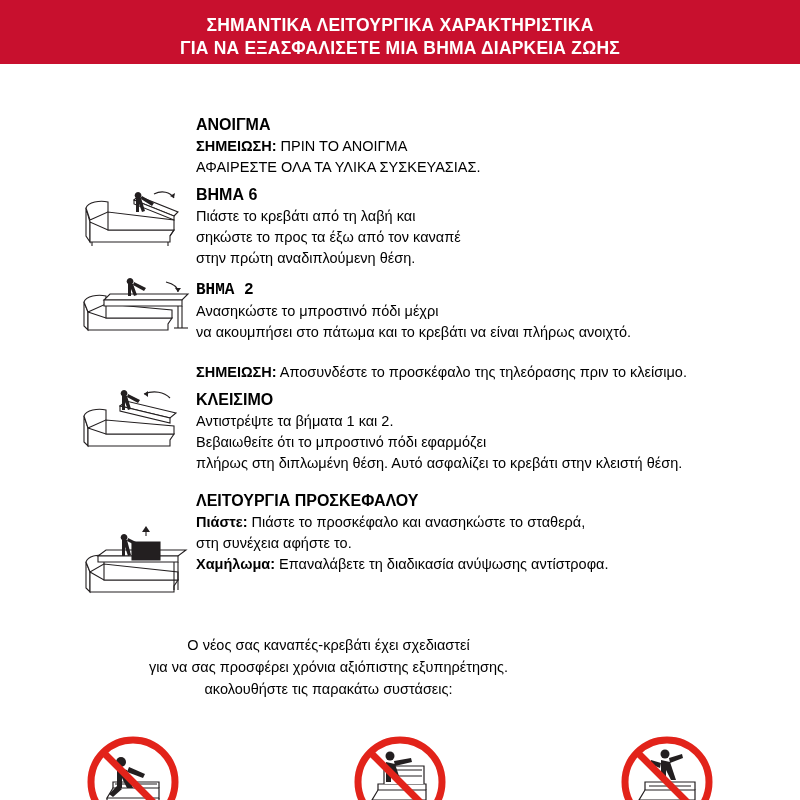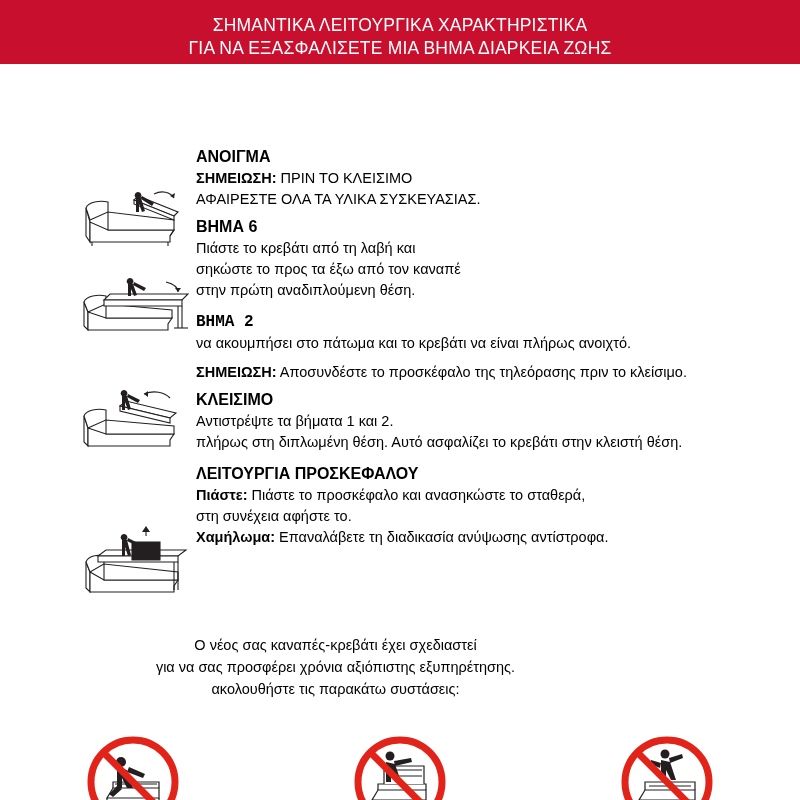--- a/index.html
+++ b/index.html
@@ -24,21 +24,21 @@
   .header {
     background: #c8102e;
     color: #ffffff;
     text-align: center;
     padding: 14px 10px 14px 10px;
     height: 64px;
     box-sizing: border-box;
   }
   .header-line {
     font-size: 17.5px;
-    font-weight: normal;
+    font-weight: bold;
     letter-spacing: 0.2px;
     line-height: 23px;
   }
 
   
   .body-area {
     position: relative;
     padding-top: 8px;
   }
 
@@ -63,21 +63,21 @@
   
   .illus {
     position: absolute;
     left: 78px;
     width: 112px;
   }
 
   
   .closing {
     position: absolute;
-    left: 15px;
+    left: 8px;
     width: 641px;
     text-align: center;
     font-size: 14.5px;
     line-height: 22px;
   }
 
   
   .warnings {
     position: absolute;
     top: 672px;
@@ -105,31 +105,32 @@
 
 <div class="page">
 
   <div class="header">
     <div class="header-line">ΣΗΜΑΝΤΙΚΑ ΛΕΙΤΟΥΡΓΙΚΑ ΧΑΡΑΚΤΗΡΙΣΤΙΚΑ</div>
     <div class="header-line">ΓΙΑ ΝΑ ΕΞΑΣΦΑΛΙΣΕΤΕ ΜΙΑ ΒΗΜΑ ΔΙΑΡΚΕΙΑ ΖΩΗΣ</div>
   </div>
 
   <div class="body-area">
 
-    <div class="col-text" style="top:50px;margin-top:32px;">
+    <div class="col-text" style="top:50px;">
       <div class="heading">ΑΝΟΙΓΜΑ</div>
       <div class="txt">
-        <span class="bold">ΣΗΜΕΙΩΣΗ:</span><span> ΠΡΙΝ ΤΟ ΚΛΕΙΣΙΜΟ</span>
+        <span class="bold">ΣΗΜΕΙΩΣΗ:</span><span> ΠΡΙΝ ΤΟ ΑΝΟΙΓΜΑ</span>
       </div>
       <div class="txt">ΑΦΑΙΡΕΣΤΕ ΟΛΑ ΤΑ ΥΛΙΚΑ ΣΥΣΚΕΥΑΣΙΑΣ.</div>
       <div class="heading" style="margin-top:6px;">ΒΗΜΑ 6</div>
       <div class="txt">Πιάστε το κρεβάτι από τη λαβή και</div>
       <div class="txt">σηκώστε το προς τα έξω από τον καναπέ</div>
       <div class="txt">στην πρώτη αναδιπλούμενη θέση.</div>
       <div class="heading" style="margin-top:10px;font-family:Liberation Mono, monospace;">ΒΗΜΑ 2</div>
+      <div class="txt">Ανασηκώστε το μπροστινό πόδι μέχρι</div>
       <div class="txt">να ακουμπήσει στο πάτωμα και το κρεβάτι να είναι πλήρως ανοιχτό.</div>
     </div>
 
     <div class="illus" style="top:122px;">
       <svg width="118" height="62" viewBox="0 0 118 62" fill="none" stroke="#231f20" stroke-width="1.1">
 
         <path d="M8 22 L8 50 L12 56 L12 36 Z"></path>
         <path d="M8 22 C10 16 22 14 30 16 L30 26 L12 34 Z" fill="#fff"></path>
         <path d="M12 36 L12 56 L92 56 L92 50 L96 44 L30 44 Z" fill="#fff"></path>
         <path d="M30 26 L30 44 L96 44 L96 34 Z" fill="#fff"></path>
@@ -169,22 +170,23 @@
         <path d="M100 20 L97 16 L103 16 Z" fill="#231f20" stroke="none"></path>
       </svg>
     </div>
 
     <div class="col-text" style="top:298px;">
       <div class="txt">
         <span class="bold">ΣΗΜΕΙΩΣΗ:</span><span> Αποσυνδέστε το προσκέφαλο της τηλεόρασης πριν το κλείσιμο.</span>
       </div>
       <div class="heading" style="margin-top:6px;">ΚΛΕΙΣΙΜΟ</div>
       <div class="txt">Αντιστρέψτε τα βήματα 1 και 2.</div>
+      <div class="txt">Βεβαιωθείτε ότι το μπροστινό πόδι εφαρμόζει</div>
       <div class="txt">πλήρως στη διπλωμένη θέση. Αυτό ασφαλίζει το κρεβάτι στην κλειστή θέση.</div>
-      <div class="heading" style="margin-top:10px;">ΛΕΙΤΟΥΡΓΙΑ ΠΡΟΣΚΕΦΑΛΟΥ</div>
+      <div class="heading" style="margin-top:16px;">ΛΕΙΤΟΥΡΓΙΑ ΠΡΟΣΚΕΦΑΛΟΥ</div>
       <div class="txt">
         <span class="bold">Πιάστε:</span><span> Πιάστε το προσκέφαλο και ανασηκώστε το σταθερά,</span>
       </div>
       <div class="txt">στη συνέχεια αφήστε το.</div>
       <div class="txt">
         <span class="bold">Χαμήλωμα:</span><span> Επαναλάβετε τη διαδικασία ανύψωσης αντίστροφα.</span>
       </div>
     </div>
 
     <div class="illus" style="top:322px;">

